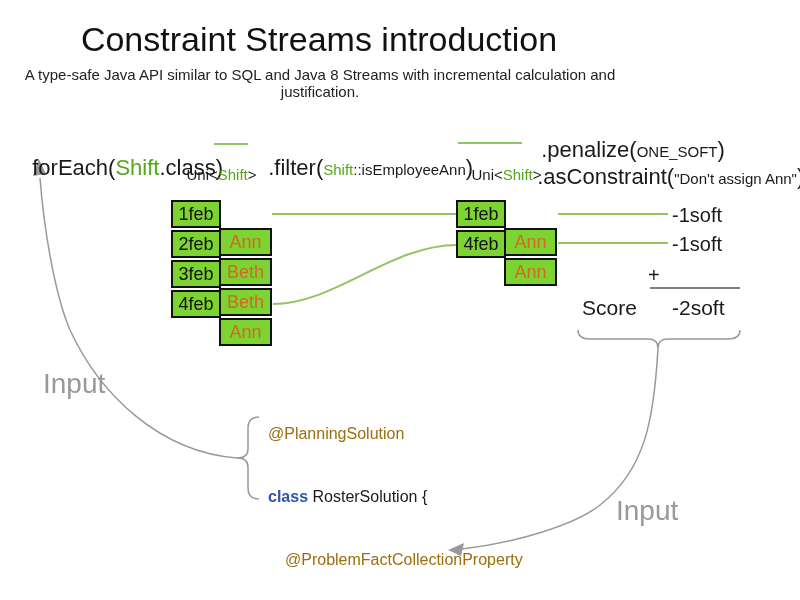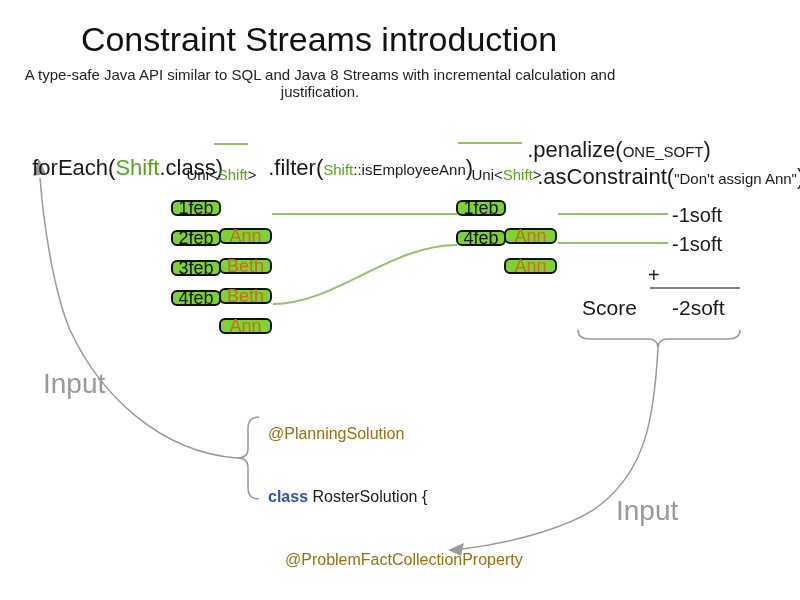--- a/index.html
+++ b/index.html
@@ -26,23 +26,23 @@
   .expr { font-size: 22px; white-space: pre; color: var(--text-black); }
   .expr .small { font-size: 15px; }
   .green { color: var(--green-text); }
 
   .uni-label { width: 101px; text-align: center; font-size: 15px; color: var(--text-black); }
 
   .shift-table { display: flex; flex-direction: column; }
   .table-row { display: flex; height: 28px; margin-bottom: 2px; }
   .cell {
     border: 2px solid #111;
-    border-radius: 6px;
+    border-radius: 0;
     background: var(--green-fill);
-    height: 16px;
+    height: 28px;
     display: flex;
     align-items: center;
     justify-content: center;
     font-size: 18px;
   }
   .date-cell { width: 50px; color: #111; z-index: 2; }
   .name-cell { width: 53px; margin-left: -2px; color: var(--orange-text); z-index: 1; margin-top: 28px; }
 
   .penalty { font-size: 20px; color: var(--text-black); }
   .plus { font-size: 20px; color: var(--text-black); }
@@ -89,21 +89,21 @@
 <div class="abs subtitle">A type-safe Java API similar to SQL and Java 8 Streams with incremental calculation and justification.</div>
 
 <div class="abs expr" style="left:20px; top:129px;">
   <span>forEach(</span><span class="green">Shift</span><span>.class)</span>
 </div>
 
 <div class="abs expr" style="left:256px; top:129px;">
   <span>.filter(</span><span class="small green">Shift</span><span class="small">::isEmployeeAnn</span><span>)</span>
 </div>
 
-<div class="abs expr" style="left:515px; top:111px;">
+<div class="abs expr" style="left:529px; top:111px;">
   <span>.penalize(</span><span class="small">ONE_SOFT</span><span>)</span>
 </div>
 
 <div class="abs expr" style="left:525px; top:138px;">
   <span>.asConstraint(</span><span class="small">"Don't assign Ann"</span><span>)</span>
 </div>
 
 <div class="abs uni-label" style="left:171px; top:166px;">
   <span>Uni&lt;</span><span class="green">Shift</span><span>&gt;</span>
 </div>

